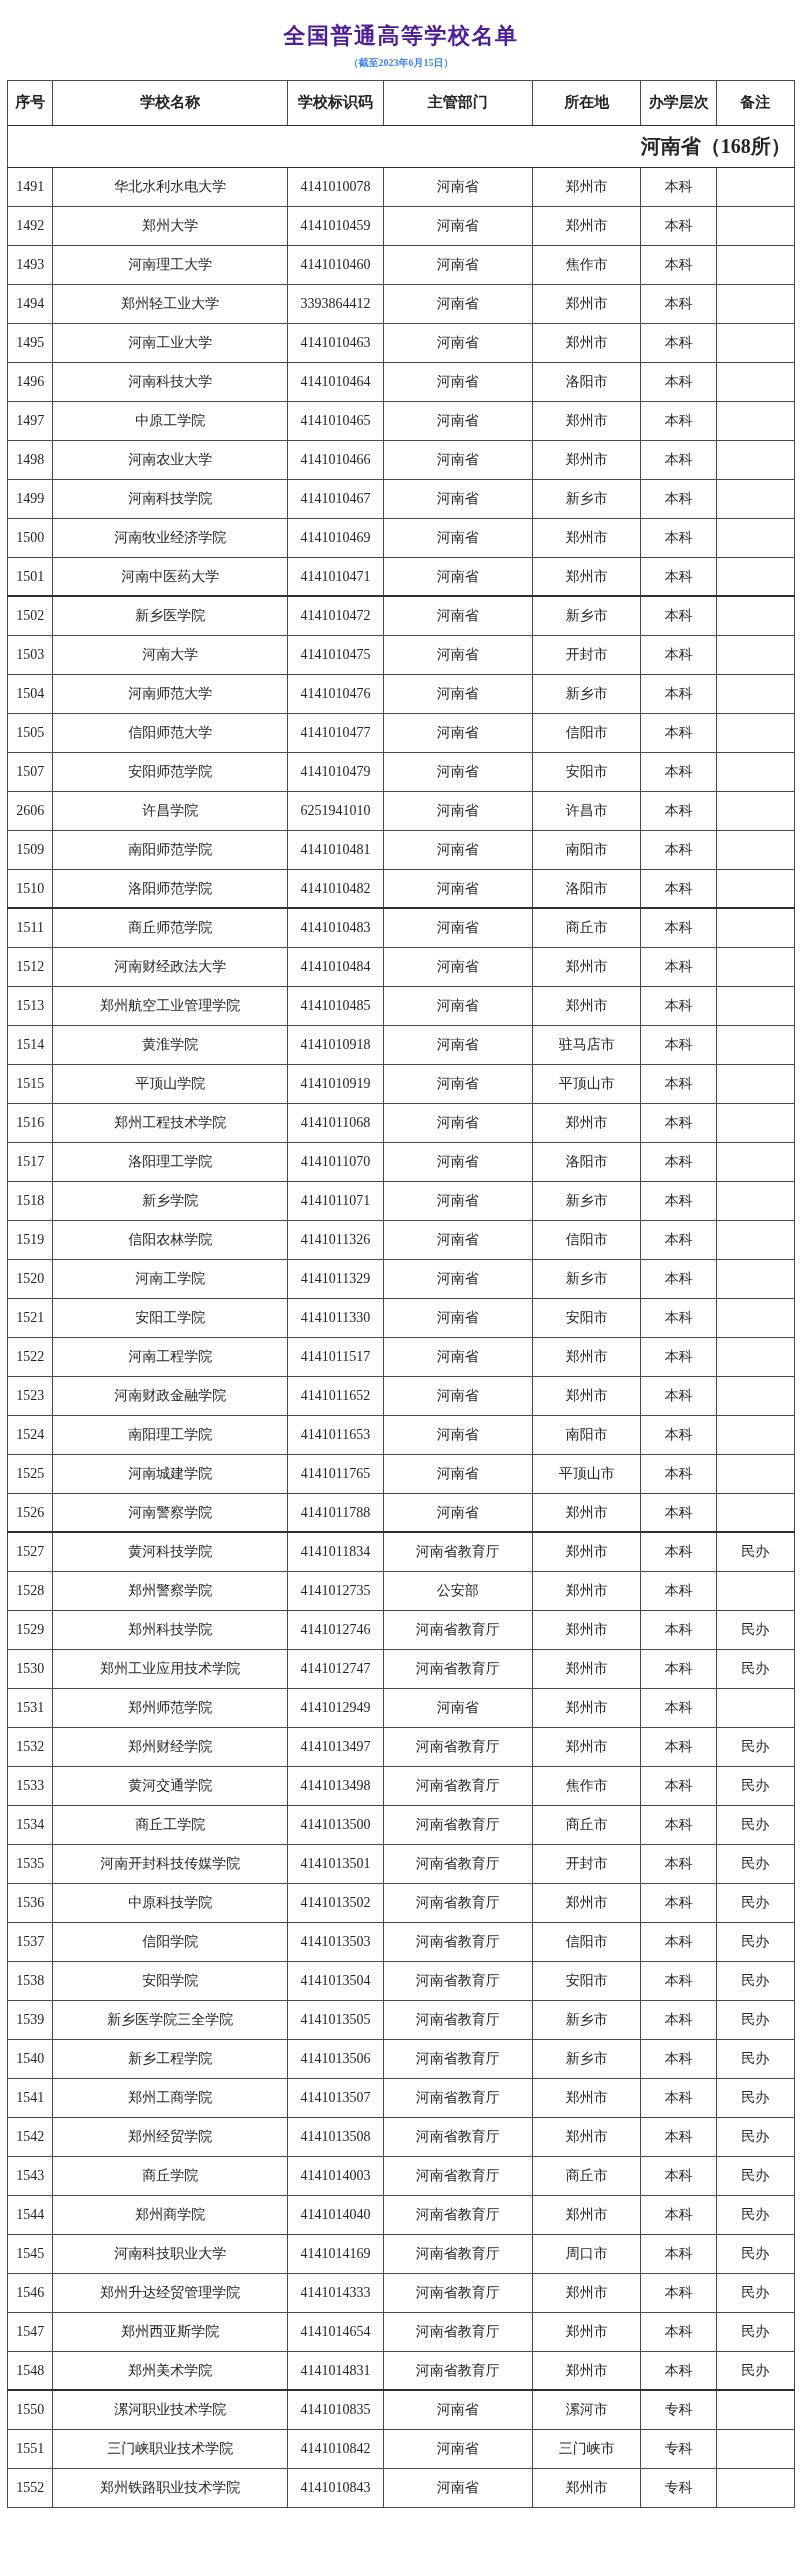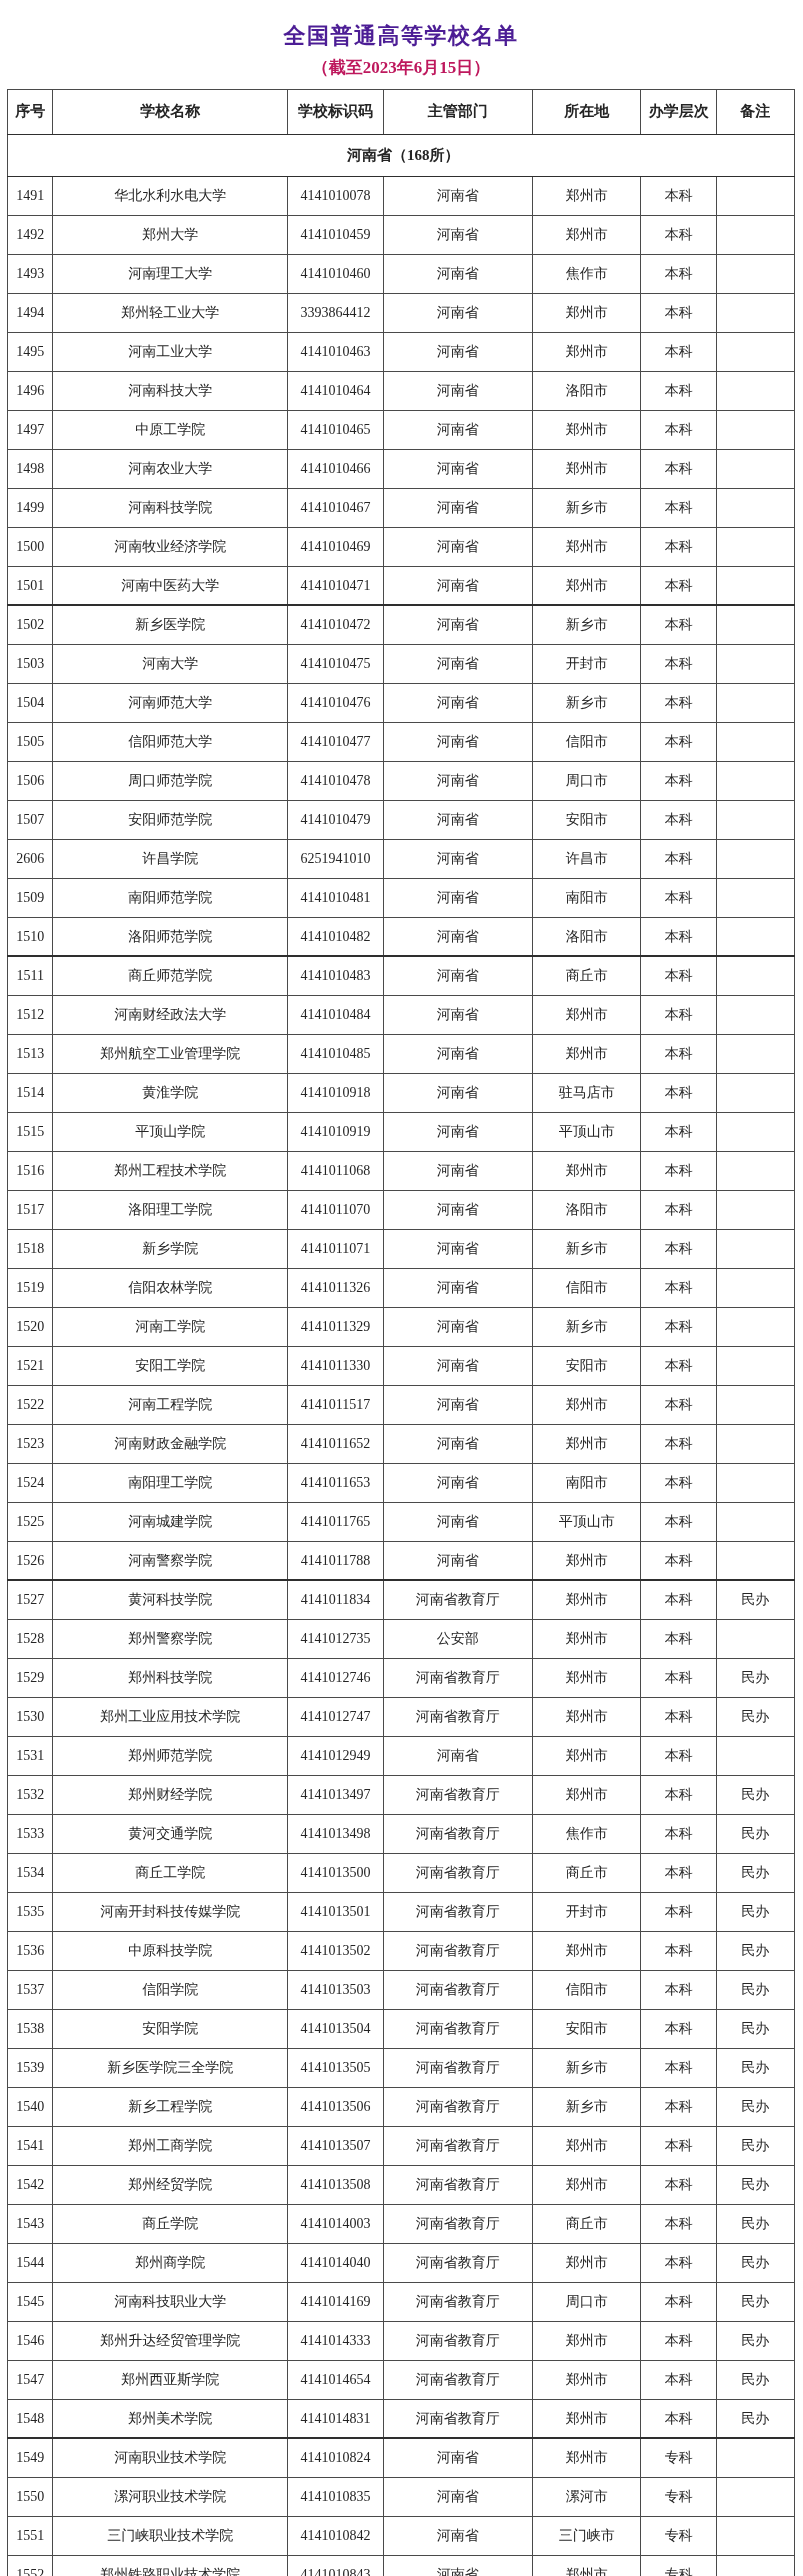--- a/index.html
+++ b/index.html
@@ -2,26 +2,26 @@
 <html style="--border: #4a4a4a; --border-heavy: #2e2e2e; --text: #242424; --page-bg: #ffffff;font-size:12px"><head>
 <meta charset="utf-8">
 <style>
   :root { --border:#4a4a4a; --border-heavy:#2e2e2e; --text:#242424; --page-bg:#ffffff; --outer-bg:#f0f0f0; }
   * { box-sizing: border-box; }
   body { margin:0; background:var(--outer-bg); font-family:"Liberation Serif","DejaVu Serif",serif; }
   .page { width:803px; min-height:2576px; margin:0 auto; background:var(--page-bg);
           padding:6px 8.2px 7.4px 7.4px; outline:0.7px solid #c9c9c9; }
   .title-block { padding:15px 0 10.4px; }
   .title { text-align:center; font-size:22px; font-weight:700; color:#4c1d95; letter-spacing:1.5px; }
-  .subtitle { text-align:center; font-size:17px; font-weight:700; color:#be185d; margin-top:4.5px; }
+  .subtitle { text-align:center; font-size:10px; font-weight:700; color:#3b82f6; margin-top:4.5px; }
   table { width:100%; border-collapse:collapse; table-layout:fixed; }
   th, td { border:1.1px solid var(--border); text-align:center; color:var(--text);
            font-size:14px; height:39px; padding:0 3px; overflow:hidden; white-space:nowrap; }
   thead th { height:45px; font-size:15px; font-weight:700; border-bottom:1.5px solid var(--border-heavy); }
-  tr.section-row td { text-align:center; font-weight:700; font-size:15px; height:42px;
+  tr.section-row td { text-align:right; font-weight:700; font-size:20px; height:42px;
                       padding-left:7.4px; border-bottom:1.5px solid var(--border-heavy); }
   tr.page-break td { border-bottom:2.2px solid var(--border-heavy);margin-top:8px; }
 </style>
 </head>
 <body>
 
 <div class="page">
   <div class="title-block">
     <div class="title">全国普通高等学校名单</div>
     <div class="subtitle">（截至2023年6月15日）</div>
@@ -180,29 +180,20 @@
         <tr>
           <td>1505</td>
           <td>信阳师范大学</td>
           <td>4141010477</td>
           <td>河南省</td>
           <td>信阳市</td>
           <td>本科</td>
           <td></td>
         </tr>
         <tr>
-          <td>1506</td>
-          <td>周口师范学院</td>
-          <td>4141010478</td>
-          <td>河南省</td>
-          <td>周口市</td>
-          <td>本科</td>
-          <td></td>
-        </tr>
-        <tr>
           <td>1507</td>
           <td>安阳师范学院</td>
           <td>4141010479</td>
           <td>河南省</td>
           <td>安阳市</td>
           <td>本科</td>
           <td></td>
         </tr>
         <tr>
           <td>2606</td>
@@ -565,29 +556,20 @@
           <td>民办</td>
         </tr>
         <tr class="page-break">
           <td>1548</td>
           <td>郑州美术学院</td>
           <td>4141014831</td>
           <td>河南省教育厅</td>
           <td>郑州市</td>
           <td>本科</td>
           <td>民办</td>
-        </tr>
-        <tr>
-          <td>1549</td>
-          <td>河南职业技术学院</td>
-          <td>4141010824</td>
-          <td>河南省</td>
-          <td>郑州市</td>
-          <td>专科</td>
-          <td></td>
         </tr>
         <tr>
           <td>1550</td>
           <td>漯河职业技术学院</td>
           <td>4141010835</td>
           <td>河南省</td>
           <td>漯河市</td>
           <td>专科</td>
           <td></td>
         </tr>

